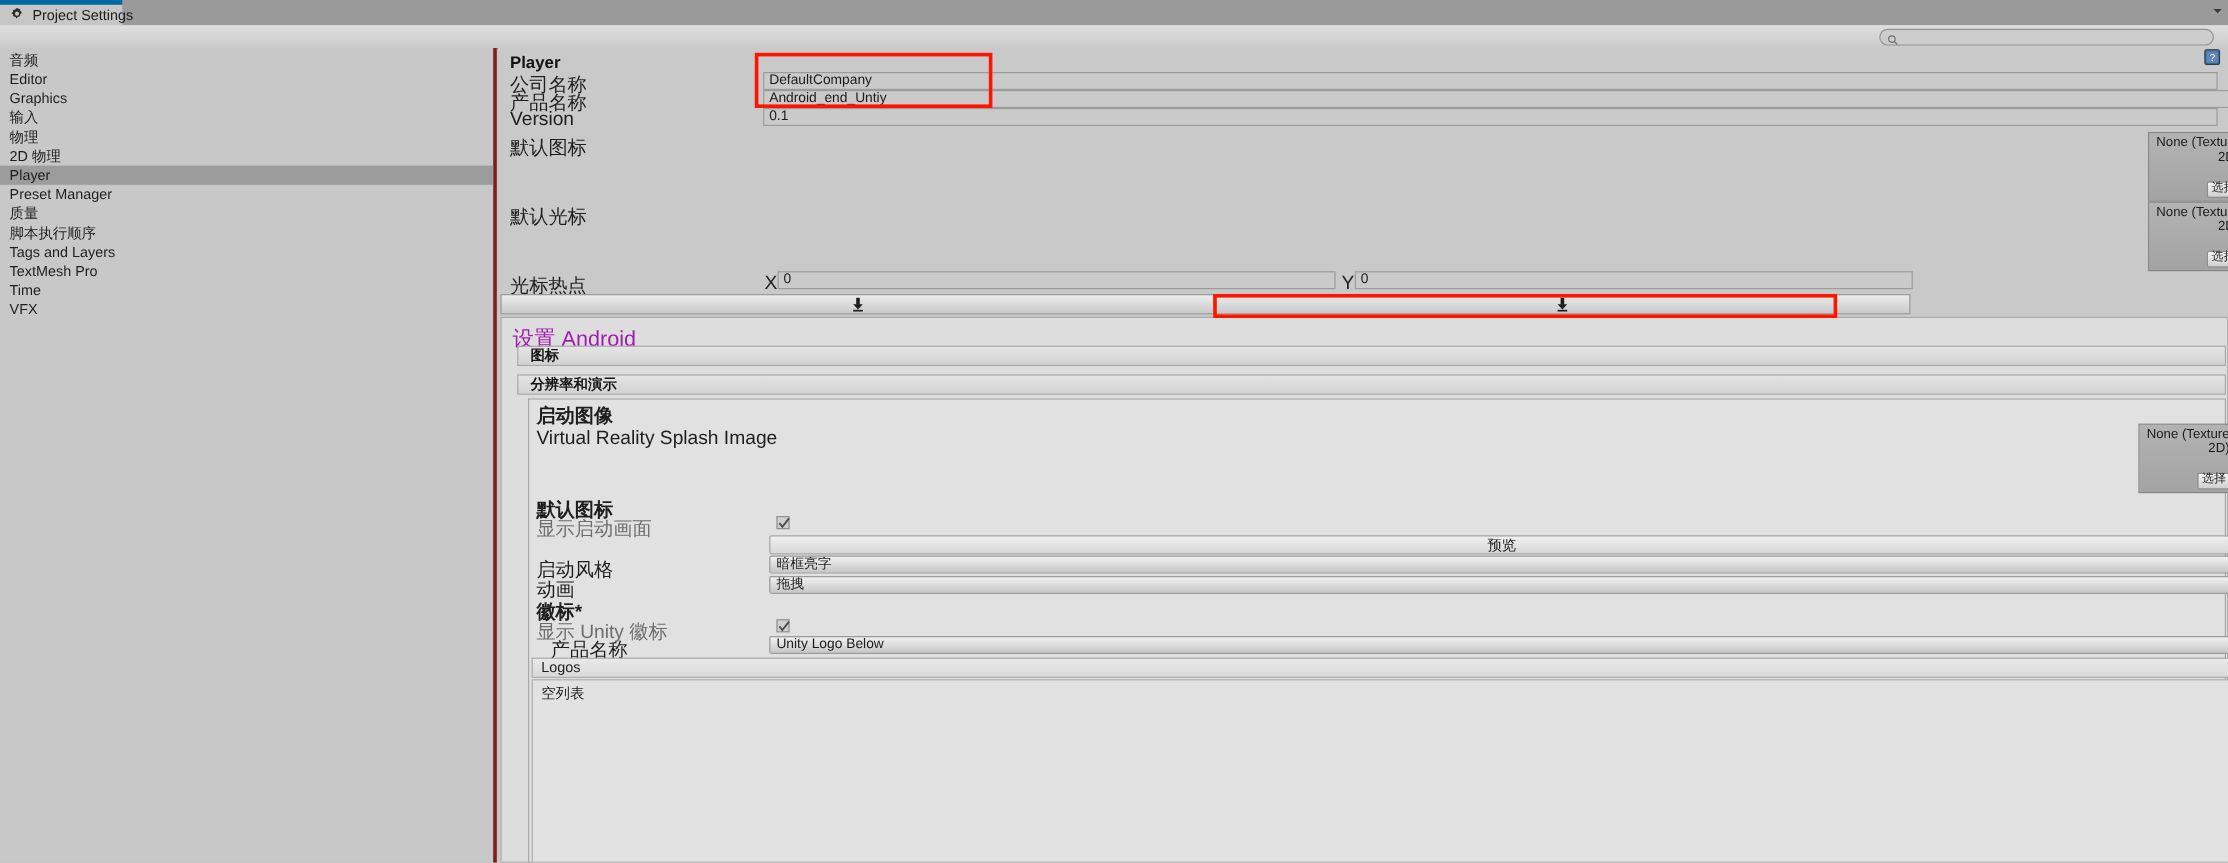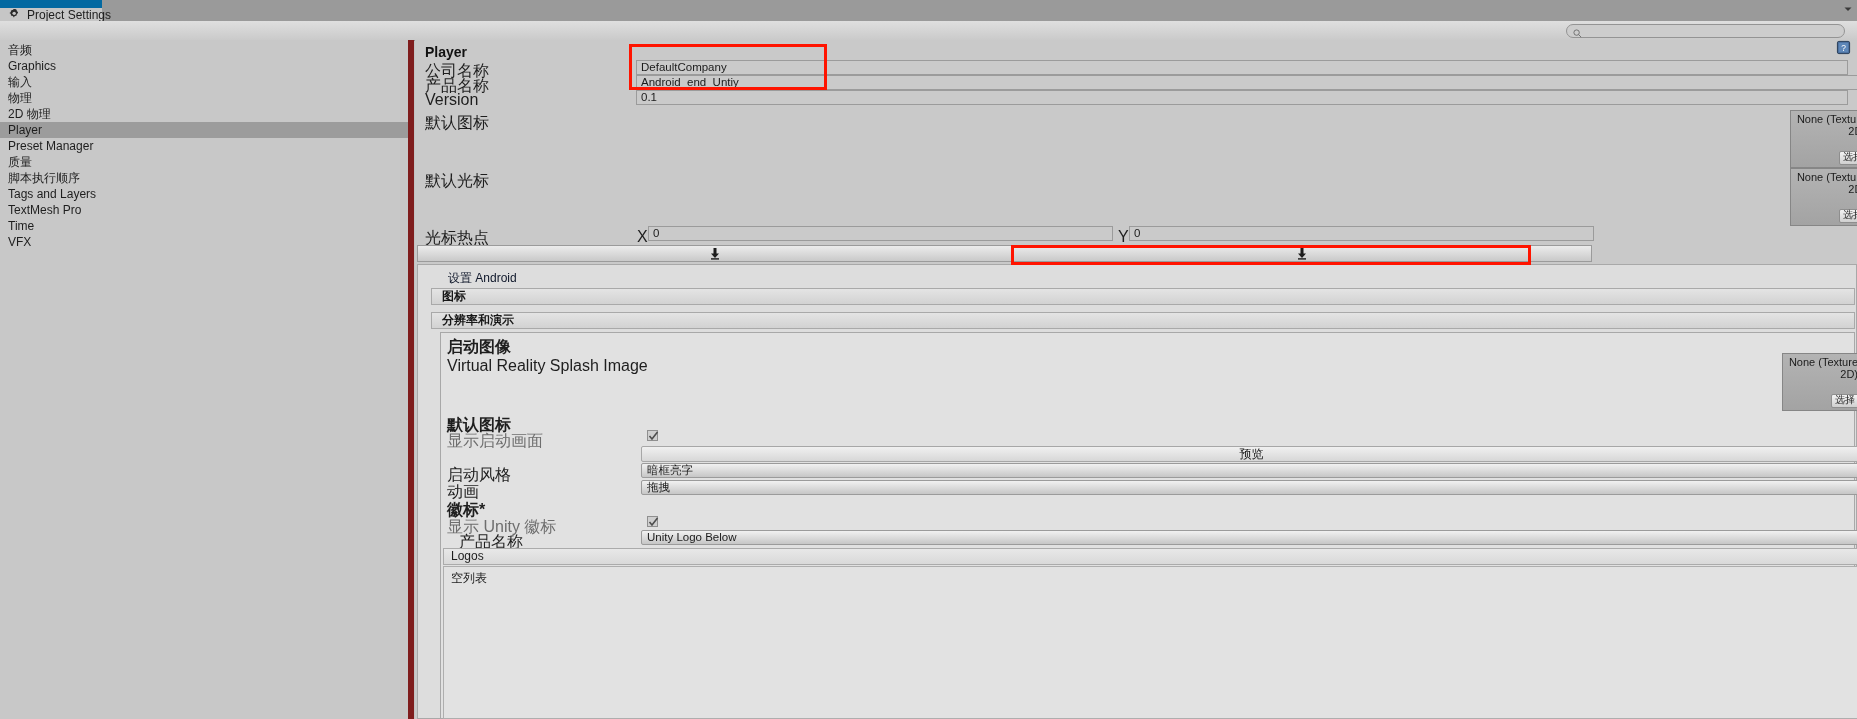--- a/index.html
+++ b/index.html
@@ -9,21 +9,21 @@
     font-family:"Liberation Sans","DejaVu Sans",sans-serif;
     font-size:12px;color:#1b1b1b;
     -webkit-font-smoothing:none;
   }
   .app{position:relative;width:1857px;height:719px;}
 
   
   .tabbar{position:absolute;left:0;top:0;width:1857px;height:21px;
           background:#9a9a9a;}
   .tab{position:absolute;left:0;top:0;height:21px;
-       background:#c6c6c6;border-top:8px solid #0369a1;
+       background:#c6c6c6;border-top:4px solid #0369a1;
        display:flex;align-items:center;padding:0 12px 0 8px;
        box-sizing:border-box;}
   .tab .gear{width:13px;height:13px;margin-right:6px;position:relative;display:inline-block;}
   .tab .gear svg{display:block;}
   .tab-label{font-size:12px;color:#1d1d1d;white-space:nowrap;}
   .tabbar-caret{position:absolute;right:4px;top:3px;width:10px;height:10px;}
 
   
   .toolbar{position:absolute;left:0;top:21px;width:1857px;height:19px;
            background:linear-gradient(#dfdfdf,#cacaca);
@@ -31,21 +31,21 @@
   .searchbox{position:absolute;right:12px;top:3px;width:279px;height:14px;
              background:#cdcdcd;border:1px solid #949494;border-radius:7px;
              display:flex;align-items:center;padding-left:6px;box-sizing:border-box;}
   .searchbox .mag{width:9px;height:9px;opacity:.75;}
   .searchbox input{border:0;background:transparent;outline:none;
                    font-family:inherit;font-size:11px;margin-left:3px;width:85%;
                    padding:0;color:#333;}
 
   
   .sidebar{position:absolute;left:0;top:40px;width:414px;height:679px;
-           background:#c8c8c8;border-right:6px solid #7f1d1d;
+           background:#c8c8c8;border-right:3px solid #7f1d1d;
            padding-top:2px;box-sizing:border-box;}
   .side-item{height:16px;line-height:16px;padding-left:8px;font-size:12px;
              color:#1e1e1e;white-space:nowrap;cursor:default;}
   .side-item.sel{background:#9c9c9c;}
 
   
   .main{position:absolute;left:415px;top:40px;width:1442px;height:679px;
         background:#c9c9c9;overflow:hidden;}
   .page-title{position:absolute;left:10px;top:4px;font-size:14px;font-weight:bold;color:#111;}
   .help-icon{position:absolute;right:6px;top:0px;width:15px;height:15px;}
@@ -72,21 +72,21 @@
             background:linear-gradient(#f3f3f3,#d0d0d0);border:1px solid #8e8e8e;
             border-radius:2px;font-size:10px;line-height:10px;text-align:center;color:#222;}
 
   .barbtn{position:absolute;height:17px;box-sizing:border-box;
           background:linear-gradient(#ececec,#c9c9c9);
           border:1px solid #9b9b9b;}
   .barbtn .dl{position:absolute;left:50%;top:2px;transform:translateX(-50%);}
 
   .section{position:absolute;box-sizing:border-box;
            background:#dddddd;border:1px solid #a8a8a8;}
-  .sec-title{position:absolute;font-size:12px;color:#0f172a;margin-left:21px;}
+  .sec-title{position:absolute;font-size:18px;color:#a21caf;}
   .foldout{position:absolute;height:17px;box-sizing:border-box;
            background:linear-gradient(#e4e4e4,#d2d2d2);
            border:1px solid #a9a9a9;
            font-size:12px;font-weight:bold;color:#161616;
            line-height:15px;padding-left:10px;}
   .plainbar{position:absolute;height:17px;box-sizing:border-box;
             background:linear-gradient(#e8e8e8,#d9d9d9);
             border:1px solid #ababab;
             font-size:12px;color:#1d1d1d;line-height:15px;padding-left:7px;}
 
@@ -136,20 +136,21 @@
           <circle cx="4" cy="4" r="3" fill="none" stroke="#4a4a4a" stroke-width="1"></circle>
           <line x1="6.2" y1="6.2" x2="9" y2="9" stroke="#4a4a4a" stroke-width="1"></line>
         </svg>
       </span>
       <input type="text" placeholder="" style="">
     </div>
   </div>
 
   <div class="sidebar">
     <div class="side-item">音频</div>
+    <div class="side-item">Editor</div>
     <div class="side-item">Graphics</div>
     <div class="side-item">输入</div>
     <div class="side-item">物理</div>
     <div class="side-item">2D 物理</div>
     <div class="side-item sel">Player</div>
     <div class="side-item">Preset Manager</div>
     <div class="side-item">质量</div>
     <div class="side-item">脚本执行顺序</div>
     <div class="side-item">Tags and Layers</div>
     <div class="side-item">TextMesh Pro</div>

